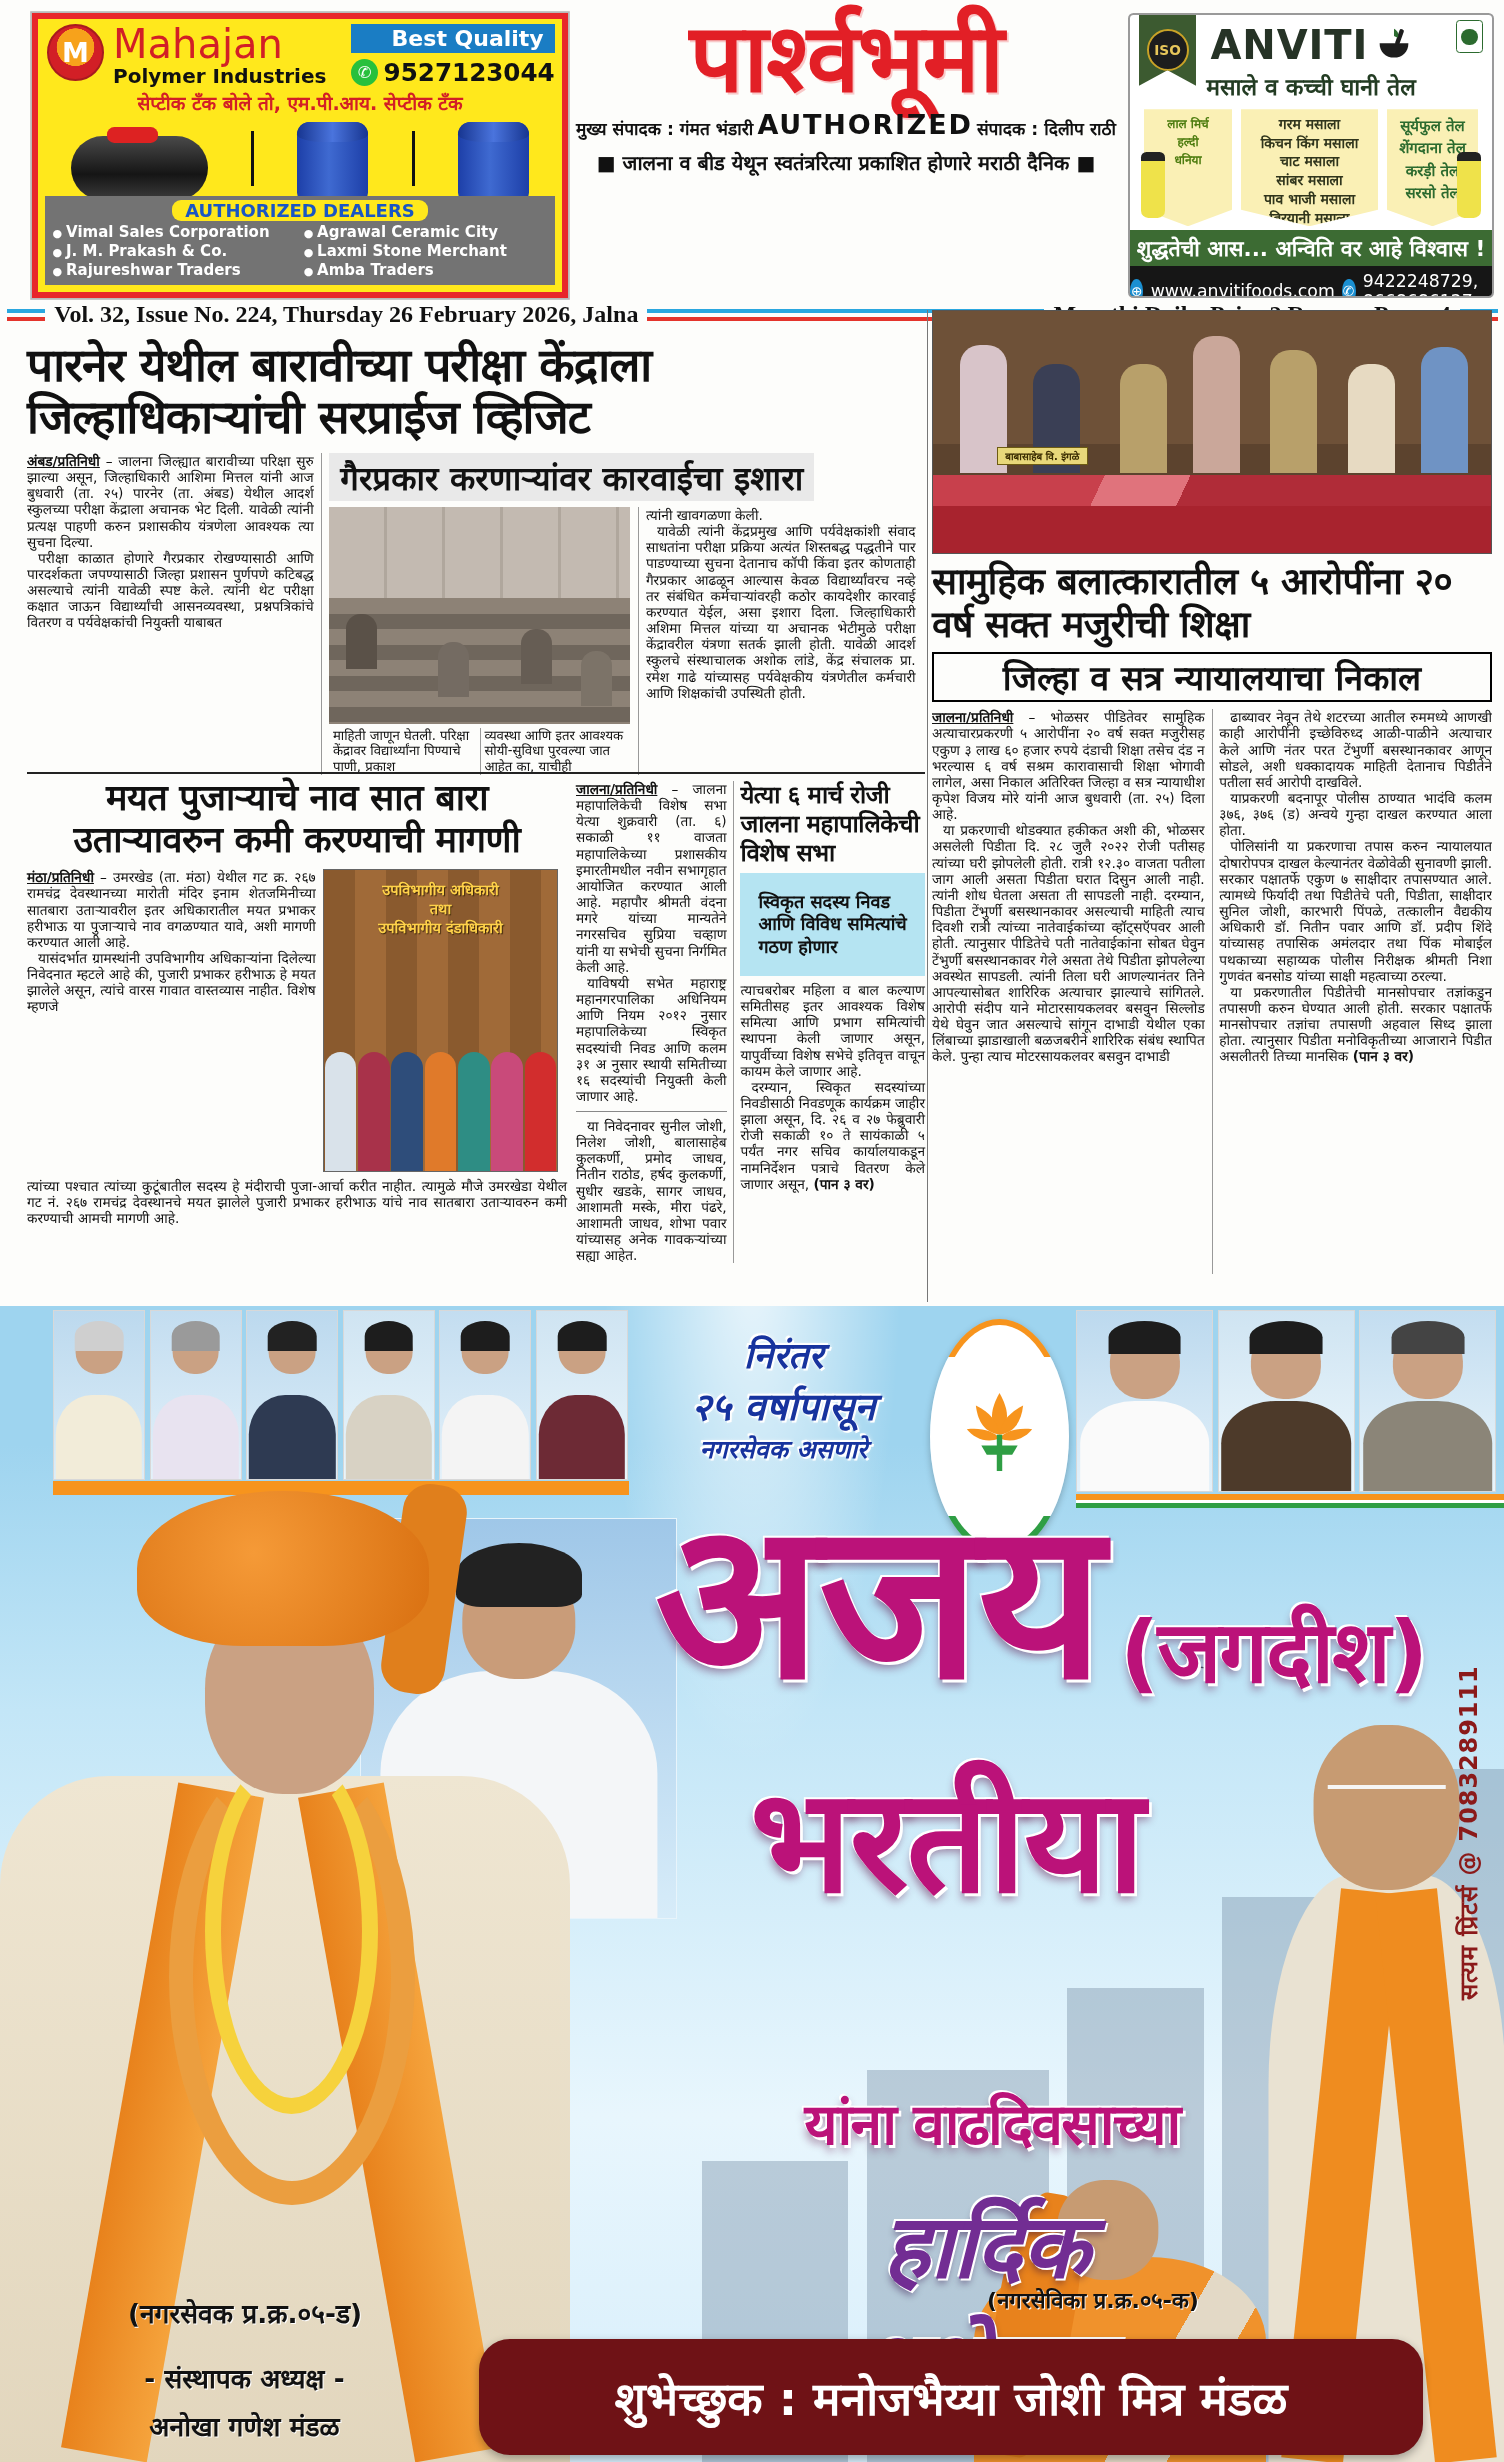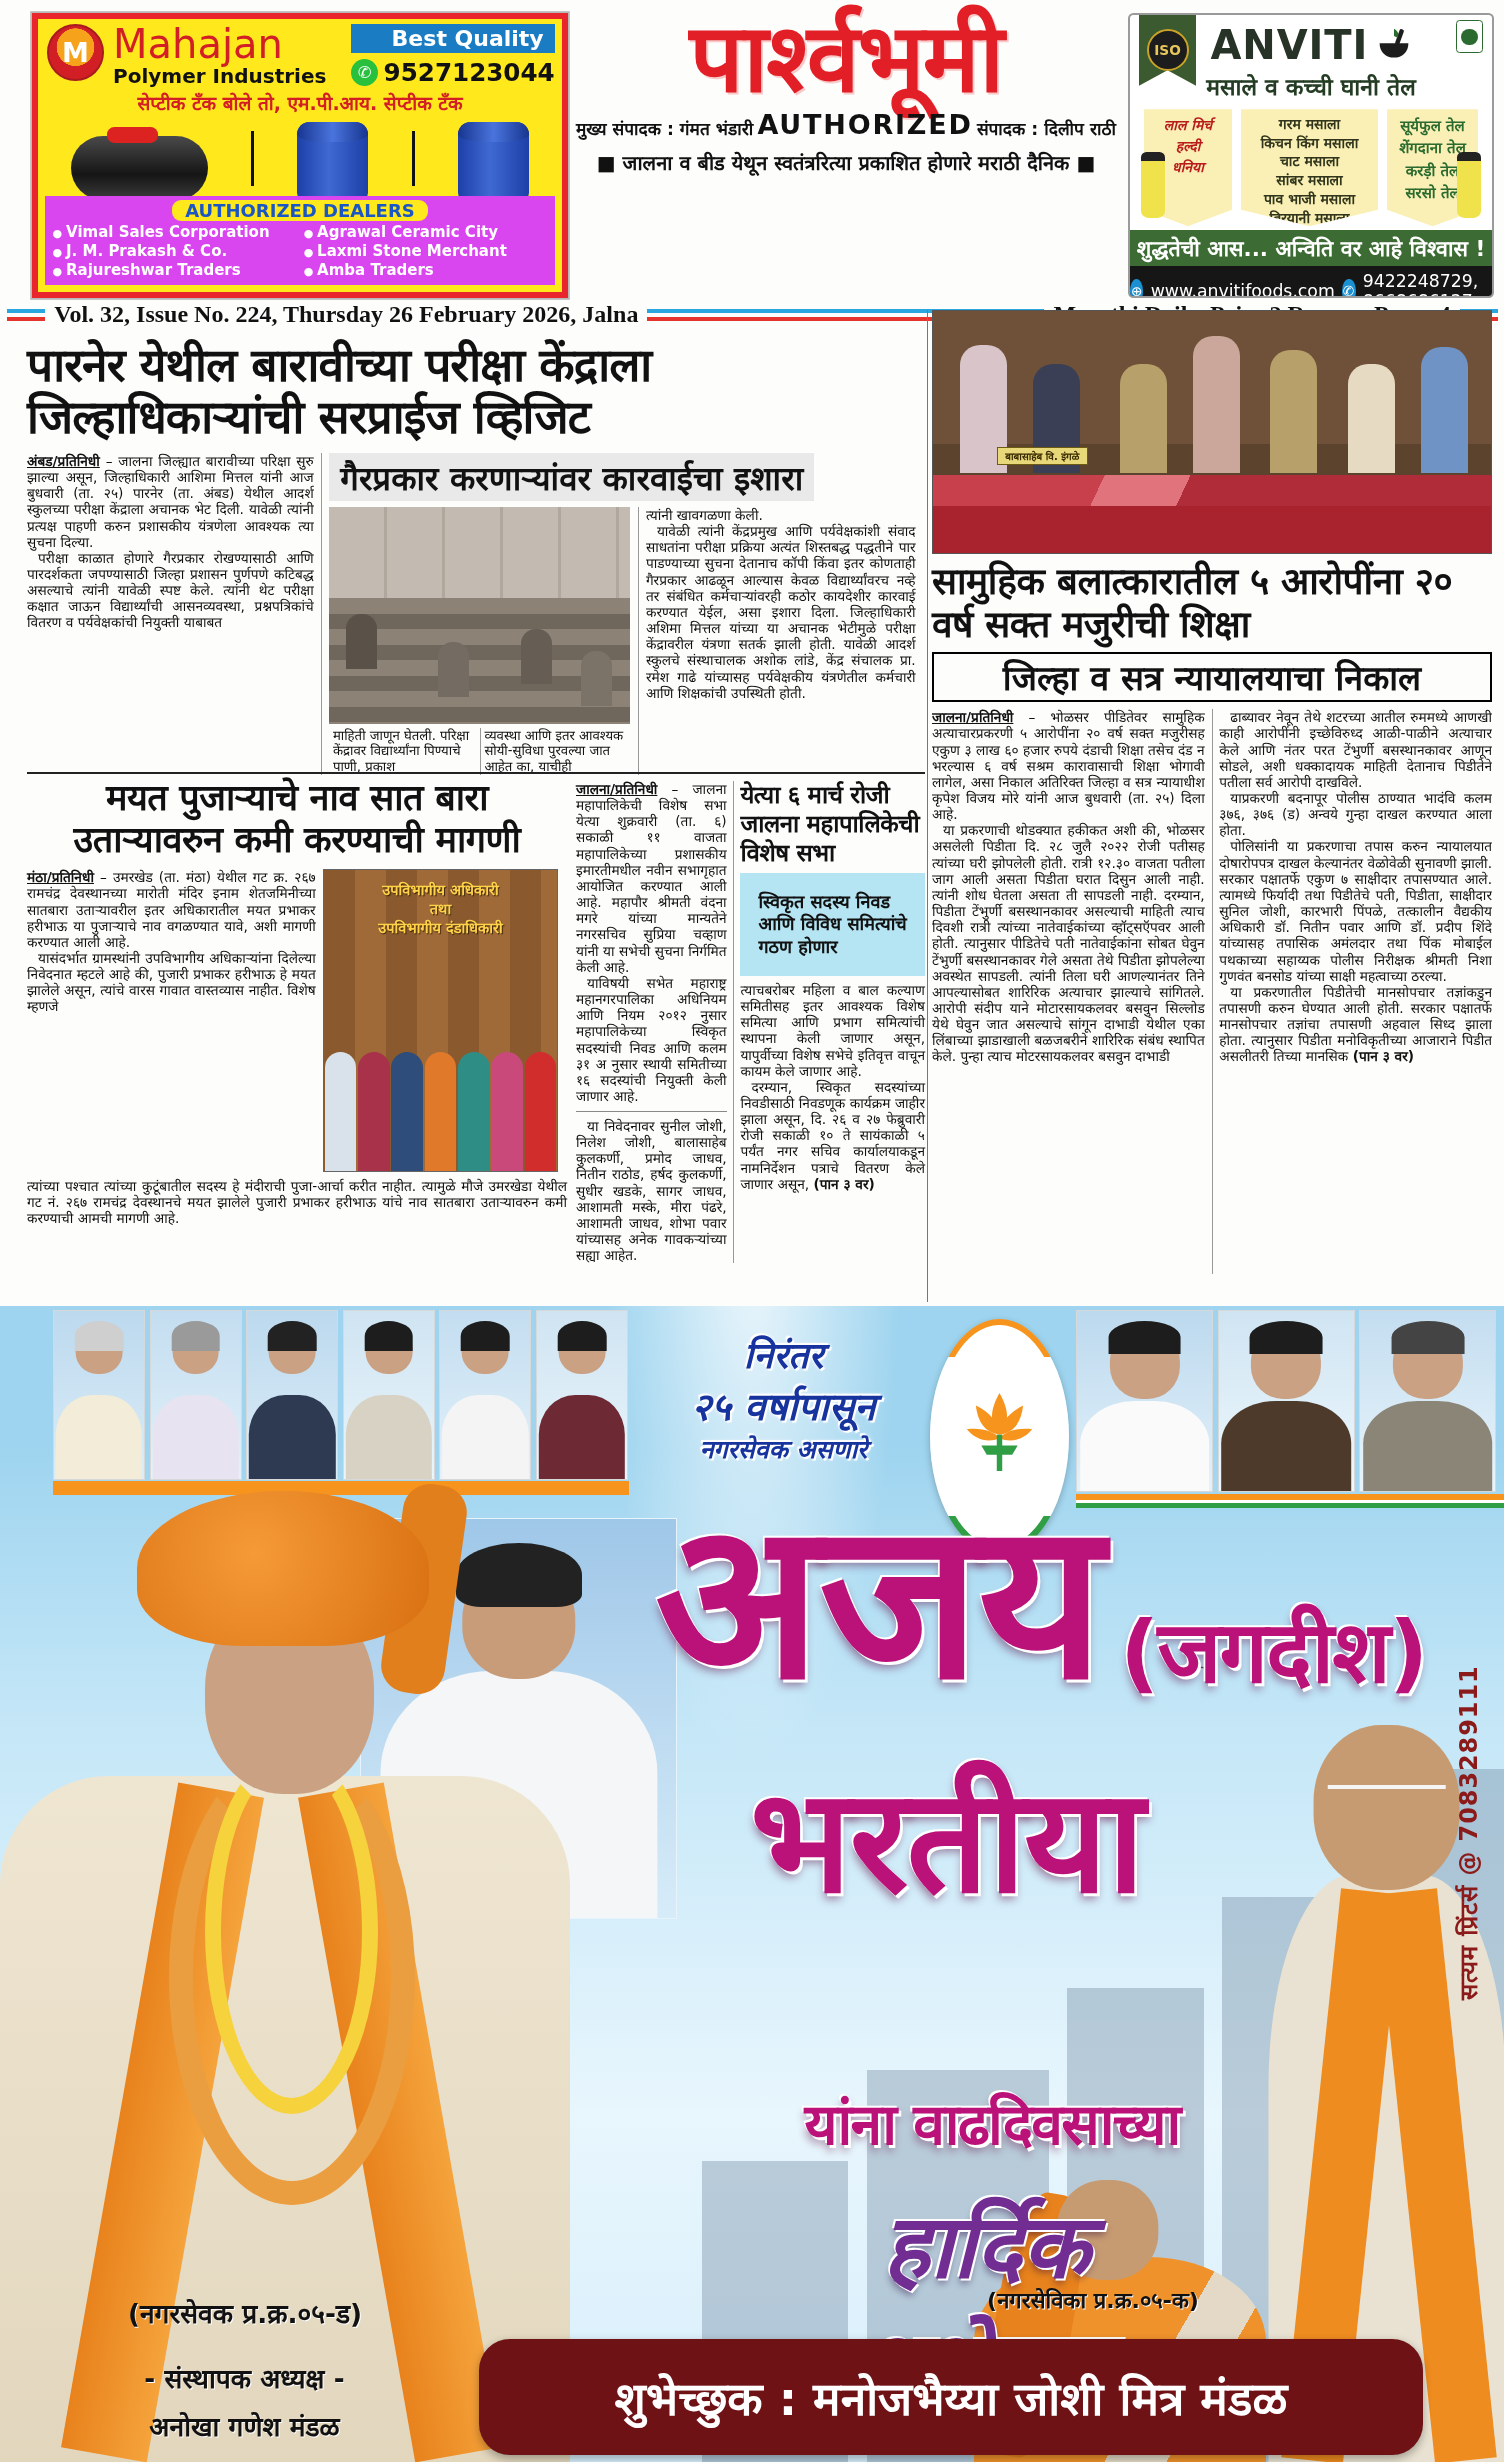--- a/index.html
+++ b/index.html
@@ -21,21 +21,21 @@
   .wa-icon { width:27px; height:27px; border-radius:50%; background:#28c03c; color:#fff; display:flex; align-items:center; justify-content:center; font-size:16.4px; }
   .mj-tag { text-align:center; color:#d21f26; font-weight:bold; font-size:19px; margin-top:1.8px; }
   .mj-tanks { display:flex; justify-content:space-around; align-items:flex-end; height:84px; padding:0 11px; }
   .tank-sep { width:3.6px; height:55px; background:#111; align-self:center; }
   .tank-h { width:137px; height:64px; background:linear-gradient(180deg,#4a4a4a,#151515 60%,#3c3c3c); border-radius:32px; position:relative; }
   .tank-h::after { content:""; position:absolute; top:-9px; left:36px; width:51px; height:16.4px; border-radius:7.3px; background:#d22; }
   .tank-v { width:71px; height:78px; background:linear-gradient(90deg,#1d3fa8,#3f6ad1 45%,#1d3fa8); border-radius:12.8px 12.8px 7.3px 7.3px; position:relative; }
   .tank-v::after { content:""; position:absolute; top:0; left:0; right:0; height:20px; border-radius:12.8px 12.8px 40% 40%; background:linear-gradient(90deg,#173590,#4a74dd 50%,#173590); }
   .mj-labels { display:flex; justify-content:space-between; padding:1.8px 5.5px 0 5.5px; }
   .mj-label { font-size:13.2px; font-weight:bold; text-align:center; line-height:1.1; width:32%; }
-  .mj-dealers { position:absolute; left:7.3px; right:7.3px; bottom:7.3px; background:#d946ef; padding:3.6px 7.3px 5.5px 7.3px; }
+  .mj-dealers { position:absolute; left:7.3px; right:7.3px; bottom:7.3px; background:#737373; padding:3.6px 7.3px 5.5px 7.3px; }
   .mj-dl-title { width:max-content; margin:0 auto 2.7px auto; background:#ffe81c; color:#1a56c4; font-weight:bold; font-size:18px; padding:0 12.8px; border-radius:9px; }
   .mj-dl-grid { display:grid; grid-template-columns:1fr 1fr; gap:0.9px 7.3px; }
   .mj-dealer { color:#fff; font-weight:bold; font-size:15px; white-space:nowrap; }
   .mj-dealer::before { content:"● "; font-size:11px; }
 
   .masthead { position:absolute; left:576px; top:9px; width:540px; text-align:center; }
   .mh-title { color:#e21f26; font-size:95px; font-weight:bold; line-height:1.05; letter-spacing:-1.8px; text-shadow:1.8px 1.8px 0 #f8c9c9; }
   .mh-row { display:flex; align-items:flex-end; justify-content:space-between; margin-top:0; }
   .mh-ed { font-size:17.3px; font-weight:bold; white-space:nowrap; }
   .mh-en { font-size:27px; font-weight:bold; letter-spacing:1.8px; }
@@ -45,21 +45,21 @@
   .an-head { position:relative; display:flex; align-items:center; justify-content:center; gap:7.3px; padding-top:7.3px; }
   .iso-ribbon { position:absolute; left:9px; top:0; width:57px; height:71px; background:#3c5a30; clip-path:polygon(0 0,100% 0,100% 100%,50% 78%,0 100%); display:flex; align-items:center; justify-content:center; }
   .iso-circ { width:42px; height:42px; border-radius:50%; background:#1d1d1d; border:2.7px solid #c9a227; color:#e7c65a; font-weight:bold; font-size:13.7px; display:flex; align-items:center; justify-content:center; }
   .an-brand { font-size:40px; font-weight:bold; color:#263326; letter-spacing:0.9px; }
   .mortar-icon { width:36px; height:36px; }
   .an-leaf { position:absolute; right:9px; top:5.5px; width:27px; height:33px; border:1.8px solid #2c6b2f; border-radius:3.6px; display:flex; align-items:center; justify-content:center; }
   .an-leaf i { width:16.4px; height:16.4px; border-radius:50%; background:#2c6b2f; }
   .an-sub { text-align:center; font-size:23px; font-weight:bold; color:#233c23; margin-top:1.8px; }
   .an-cols { display:flex; justify-content:center; gap:9px; margin-top:7.3px; height:117px; }
   .an-col { background:#faf0b5; clip-path:polygon(0 0,100% 0,100% 86%,50% 100%,0 86%); padding:5.5px 7.3px 14.6px 7.3px; text-align:center; font-weight:bold; }
-  .an-col.c1 { width:88px; color:#b91c1c; font-size:14px; line-height:1.5;font-style:italic; }
+  .an-col.c1 { width:88px; color:#4d7c0f; font-size:12px; line-height:1.5; }
   .an-col.c2 { width:137px; color:#30351c; font-size:14px; line-height:1.35; }
   .an-col.c3 { width:91px; color:#2c6b2f; font-size:15px; line-height:1.5; }
   .bottle { position:absolute; width:24px; height:66px; background:linear-gradient(180deg,#222 0 14%,#efe24a 14% 100%); border-radius:5.5px 5.5px 7.3px 7.3px; }
   .an-slogan { background:#3c6b33; color:#fff; text-align:center; font-size:21.4px; font-weight:bold; padding:3.6px 0; margin-top:3.6px; }
   .an-contact { background:#161616; color:#fff; display:flex; align-items:center; justify-content:center; gap:7.3px; font-size:17.3px; padding:4.6px 0 6.4px 0; }
   .glb-icon,.ph-icon { width:24px; height:24px; border-radius:50%; background:#1a8fd1; color:#fff; display:flex; align-items:center; justify-content:center; font-size:13.7px; }
 
   
   .dateline { position:absolute; left:0; top:301px; width:1505px; display:flex; align-items:center; gap:9px; padding:0 7.3px; }
   .rule { height:12px; border-top:4.6px solid #2aa7df; border-bottom:4.6px solid #e4342c; }

